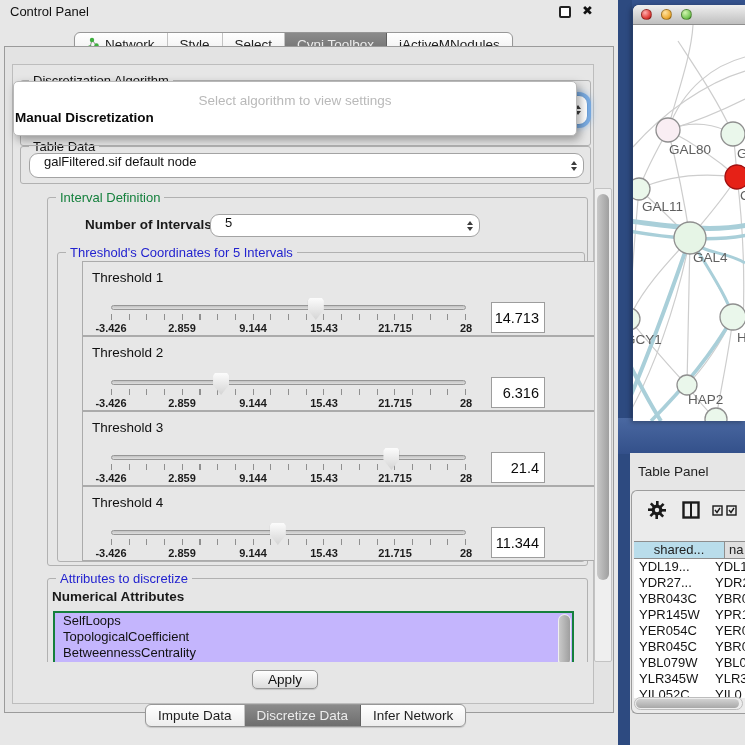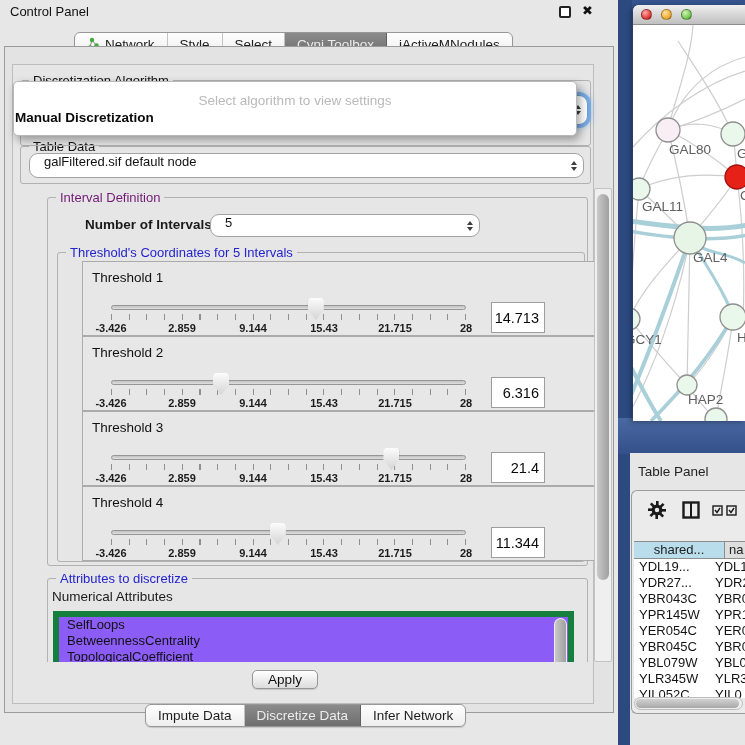--- a/index.html
+++ b/index.html
@@ -19,21 +19,21 @@
   .seg .tab{display:flex;align-items:center;justify-content:center;gap:5px;font-size:13.5px;color:#1c1c1c;border-right:1px solid #c3c3c3;padding:0 12px;white-space:nowrap}
   .seg .tab:last-child{border-right:none}
   .seg .tab.sel{background:linear-gradient(#8b8b8b,#6e6e6e);color:#ececec;border-right:1px solid #5f5f5f}
 
   
   .panel-outer{position:absolute;left:4px;top:46px;width:610px;height:667px;border:1px solid #9b9b9b;background:#e3e3e3}
   .panel-inner{position:absolute;left:12px;top:64px;width:582px;height:640px;border:1px solid #bdbdbd;background:#e6e6e6}
 
   .group{position:absolute;border:1px solid #b1b1b1;border-radius:3px}
   .gtitle{position:absolute;top:-8px;left:8px;background:#e6e6e6;padding:0 4px;font-size:13px;color:#111;white-space:nowrap}
-  .gtitle.green{color:#701a75}
+  .gtitle.green{color:#15803d}
   .gtitle.blue{color:#2323cf}
 
   .combo{position:absolute;background:#fff;border:1px solid #a3a3a3;border-radius:9px;display:flex;align-items:flex-start;padding-left:14px;font-size:13px;color:#111}
   .arrows{position:absolute;right:6px;top:50%;transform:translateY(-50%);display:flex;flex-direction:column;align-items:center;gap:2px}
   .arrows i{display:block;width:0;height:0;border-left:3.5px solid transparent;border-right:3.5px solid transparent}
   .arrows .up{border-bottom:4.5px solid #3c3c3c}
   .arrows .dn{border-top:4.5px solid #3c3c3c}
   .combo.focused{box-shadow:0 0 0 3px rgba(110,165,225,.85),0 0 6px 3px rgba(110,165,225,.6);border-color:#6b9fd8}
 
   
@@ -48,21 +48,21 @@
   .thr-label{position:absolute;left:9px;top:8px;font-weight:normal;font-size:13.5px;color:#111}
   .slider{position:absolute;left:28px;right:134px;top:35px;height:38px}
   .track{position:absolute;left:0;right:0;top:8px;height:5px;background:linear-gradient(#c2c2c2,#dedede);border:1px solid #969696;border-radius:3px}
   .handle{position:absolute;top:1px;width:16px;height:22px;margin-left:-8px;background:linear-gradient(#fcfcfc,#d4d4d4);clip-path:polygon(12% 0,88% 0,100% 12%,100% 52%,50% 100%,0 52%,0 12%);filter:drop-shadow(0 0 1px #777);z-index:2}
   .ticks{position:absolute;left:0;right:0;top:17px;height:6px;background-image:repeating-linear-gradient(90deg,#8f8f8f 0,#8f8f8f 1px,transparent 1px,transparent calc(100%/20));border-right:1px solid #8f8f8f}
   .scale{position:absolute;left:0;right:0;top:25px;height:13px}
   .scale span{position:absolute;transform:translateX(-50%);font-size:11px;font-weight:bold;color:#1c1c1c;white-space:nowrap}
   .vbox{position:absolute;left:408px;top:40px;width:54px;height:31px;background:#fff;border:1px solid #9d9d9d;display:flex;align-items:center;justify-content:flex-end;padding-right:5px;font-size:14.5px;color:#0a0a0a}
 
   
-  .listbox{position:absolute;background:#8b5cf6;border:6px solid #15803d;overflow:hidden}
+  .listbox{position:absolute;background:#c4b5fd;border:2px solid #15803d;overflow:hidden}
   .listbox .li{height:16px;line-height:16px;padding-left:8px;font-size:13px;color:#111;white-space:nowrap}
   .vscroll{position:absolute;background:#efefef;border:1px solid #c3c3c3;border-radius:8px}
   .vthumb{position:absolute;left:1px;right:1px;border-radius:7px;background:linear-gradient(90deg,#c9c9c9,#9f9f9f)}
 
   .apply-btn{position:absolute;left:252px;top:670px;width:66px;height:19px;border:1px solid #969696;border-radius:5px;background:linear-gradient(#ffffff,#dcdcdc);font-size:13.5px;color:#111;display:flex;align-items:center;justify-content:center;box-shadow:0 1px 1px rgba(0,0,0,.15)}
 
   
   .rightbg{position:absolute;left:618px;top:0;width:127px;height:745px;background:#35538e}
   .rightbg .strip{position:absolute;left:0;top:0;width:14px;height:100%;background:#2d4a80}
   .band{position:absolute;left:0;top:418px;width:127px;height:36px;background:linear-gradient(#4a68a1,#33508a)}
@@ -241,25 +241,25 @@
           <span style="left:80%">21.715</span>
           <span style="left:100%">28</span>
         </div>
       </div>
       <div class="vbox">11.344</div>
     </div>
 
     <div class="group" style="left:27px;top:390px;width:541px;height:110px">
       <span class="gtitle blue">Attributes to discretize</span>
     </div>
-    <span class="abs" style="left:32px;top:401px;font-weight:normal;font-size:13.5px">Numerical Attributes</span>
+    <span class="abs" style="left:32px;top:401px;font-weight:bold;font-size:13.5px">Numerical Attributes</span>
     <div class="listbox" style="left:33px;top:423px;width:521px;height:60px">
       <div class="li">SelfLoops</div>
+      <div class="li">TopologicalCoefficient</div>
       <div class="li">BetweennessCentrality</div>
-      <div class="li">TopologicalCoefficient</div>
       <div class="vscroll" style="right:1px;top:1px;width:13px;height:58px;border:none">
         <div class="vthumb" style="top:1px;height:50px"></div>
       </div>
     </div>
   </div>
 
   <div class="vscroll" style="left:594px;top:188px;width:18px;height:474px;border-radius:2px">
     <div class="vthumb" style="left:2px;right:2px;top:5px;height:386px"></div>
   </div>
 

